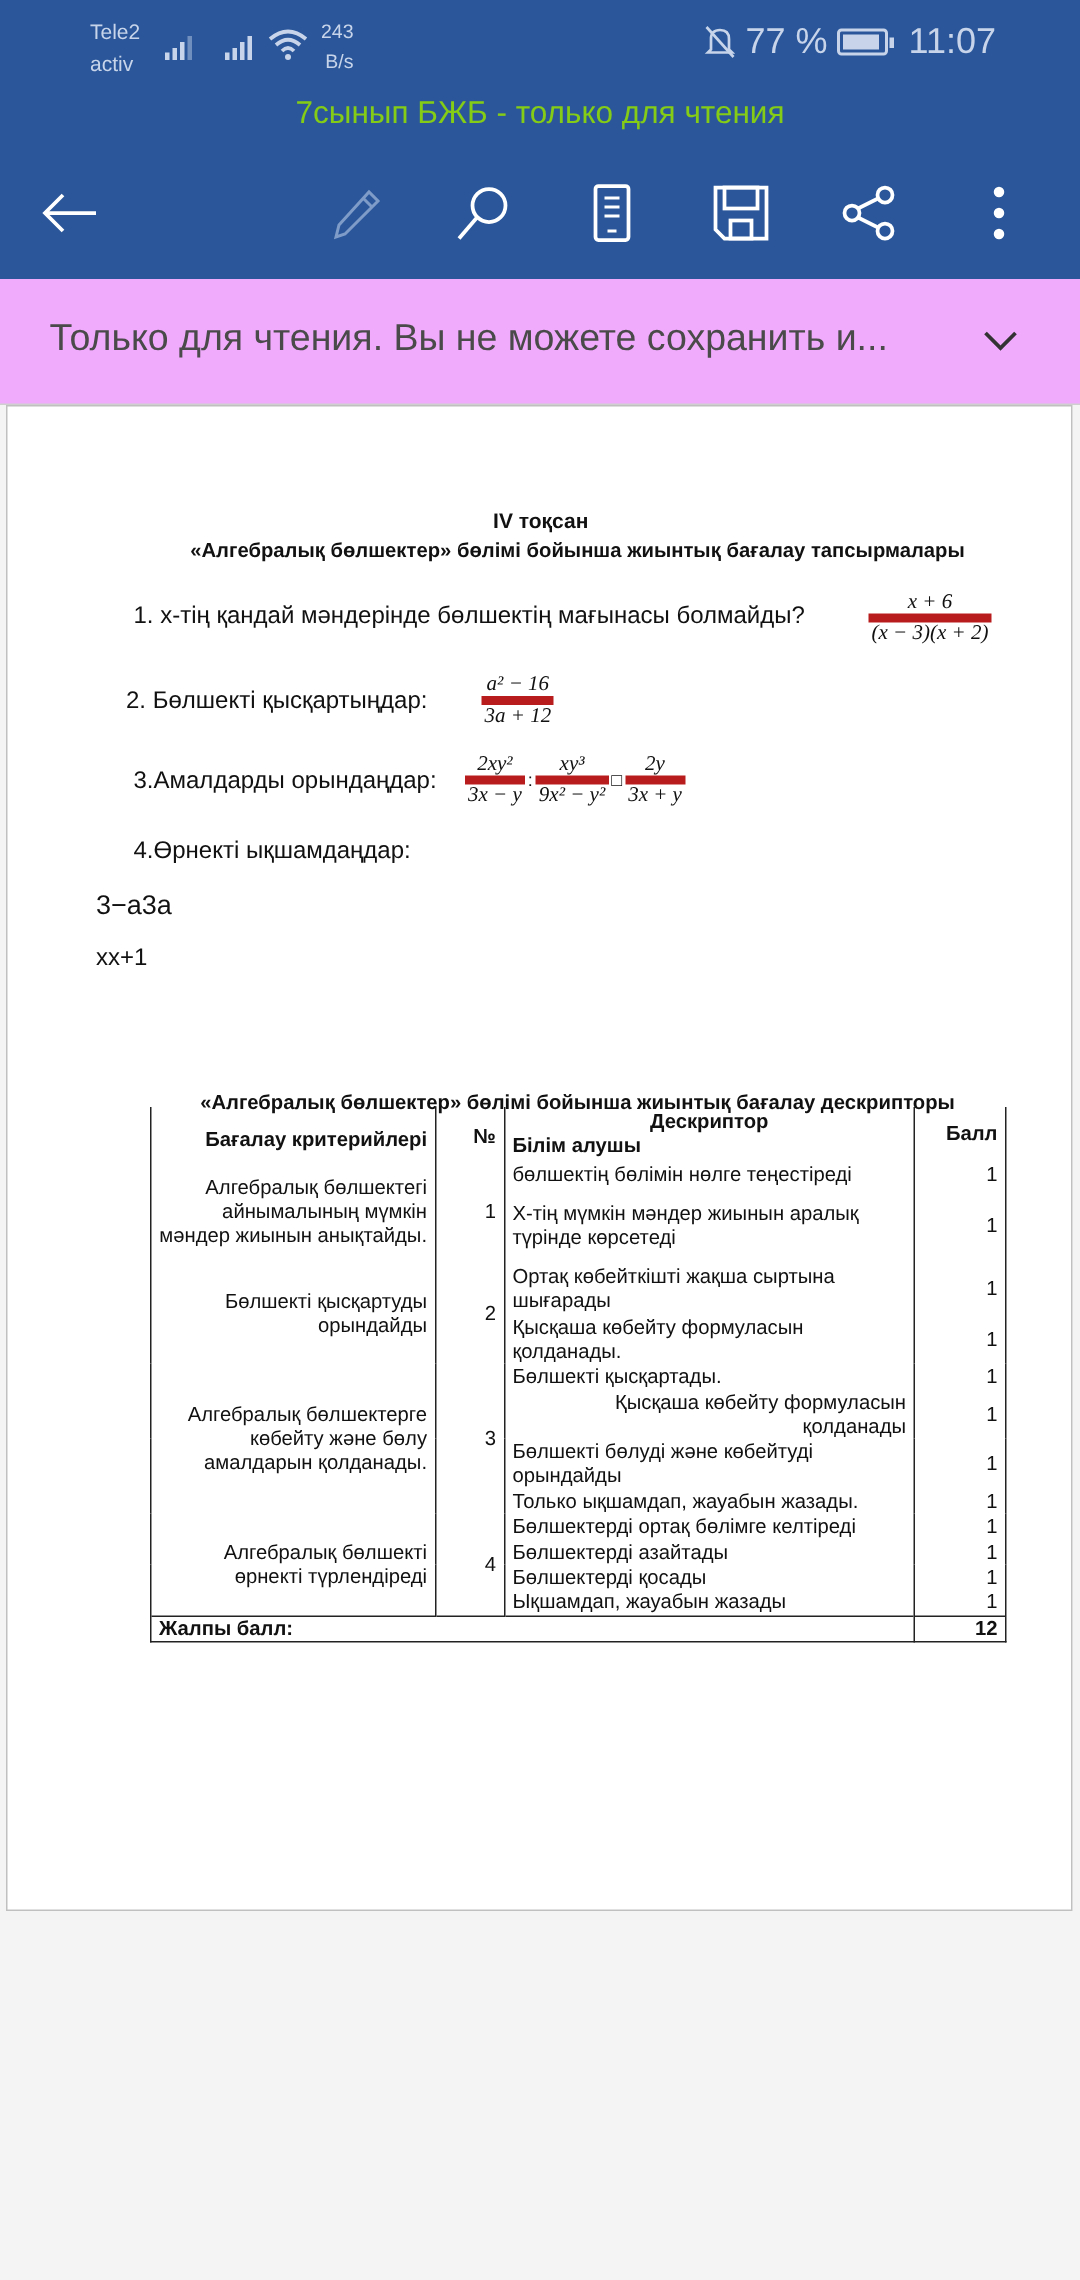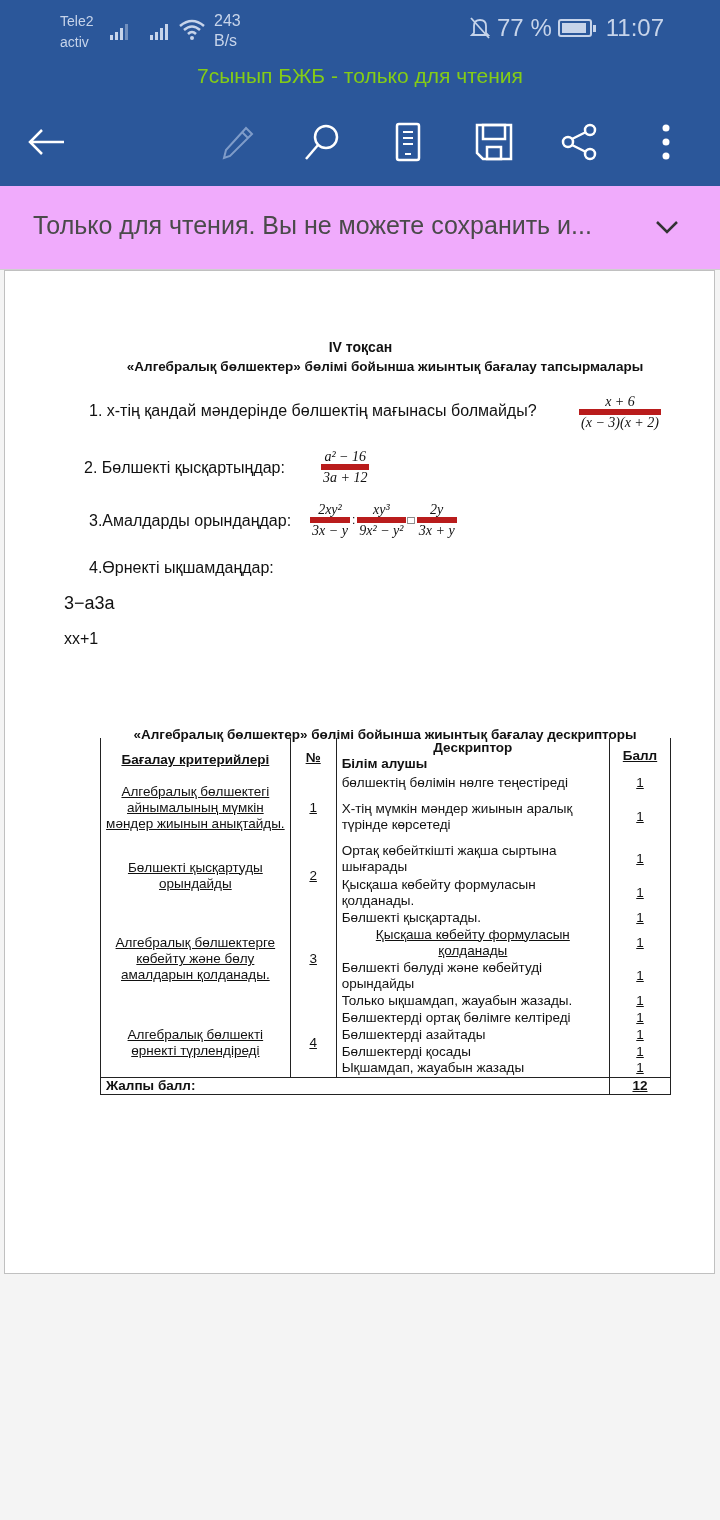--- a/index.html
+++ b/index.html
@@ -3,21 +3,21 @@
 <meta charset="utf-8">
 <style>
   * { box-sizing: border-box; margin: 0; padding: 0; }
   html, body { width: 720px; height: 1520px; overflow: hidden; background: #f4f4f4; font-family: "Liberation Sans", sans-serif; }
 
   .appbar { position: absolute; left: 0; top: 0; width: 720px; height: 186px; background: #2b579a; color: #fff; }
   .status { position: absolute; left: 0; top: 0; width: 720px; height: 60px; color: #c7d4ea; }
   .carrier { position: absolute; left: 60px; top: 11px; font-size: 14px; line-height: 21px; }
   .sig { position: absolute; top: 22px; }
   .sig span { display: inline-block; width: 3px; background: #c7d4ea; margin-right: 2px; vertical-align: bottom; }
-  .speed { position: absolute; left: 214px; top: 11px; font-size: 16px; line-height: 20px; text-align: left; }
+  .speed { position: absolute; left: 214px; top: 11px; font-size: 13px; line-height: 20px; text-align: right; }
   .wifi { position: absolute; left: 178px; top: 18px; }
   .rstatus { position: absolute; right: 56px; top: 14px; font-size: 24px; display: flex; align-items: center; gap: 6px; }
   .batt { width: 34px; height: 18px; border: 2px solid #c7d4ea; border-radius: 3px; position: relative; display: inline-block; }
   .batt::after { content: ""; position: absolute; right: -6px; top: 4px; width: 3px; height: 7px; background: #c7d4ea; }
   .batt i { position: absolute; left: 2px; top: 2px; width: 24px; height: 10px; background: #c7d4ea; }
 
   .doc-title { position: absolute; left: 0; top: 64px; width: 720px; text-align: center; font-size: 21px; color: #84cc16; }
   .toolbar { position: absolute; left: 0; top: 110px; width: 720px; height: 64px; }
   .tb { position: absolute; top: 6px; width: 52px; height: 52px; display: flex; align-items: center; justify-content: center; }
 
@@ -28,21 +28,21 @@
   .page { position: absolute; left: 4px; top: 270px; width: 711px; height: 1004px; background: #fff; border: 1px solid #c0c0c0; }
   .p { position: absolute; color: #111; white-space: nowrap; }
   .center { text-align: center; }
   .b { font-weight: bold; }
   .frac { display: inline-flex; flex-direction: column; align-items: center; font-family: "Liberation Serif", serif; font-style: italic; font-size: 14px; line-height: 15px; vertical-align: middle; }
   .frac .n { padding: 0 2px; }
   .frac .d { border-top: 6px solid #b91c1c; padding: 0 2px; }
 
   table.desc { position: absolute; left: 95px; top: 467px; width: 571px; border-collapse: collapse; font-size: 13.5px; color: #111; }
   table.desc td { border-left: 1px solid #222; border-right: 1px solid #222; padding: 0 5px; line-height: 16px; vertical-align: middle; }
-  table.desc td.c { text-align: center; text-decoration: underline; }
+  table.desc td.c { text-align: right; }
   table.desc tr.total td { border-top: 1px solid #222; border-bottom: 1px solid #222; font-weight: bold; }
 </style>
 </head>
 <body>
 
 <div class="appbar">
   <div class="status">
     <div class="carrier">
       <div>Tele2</div>
       <div>activ</div>

